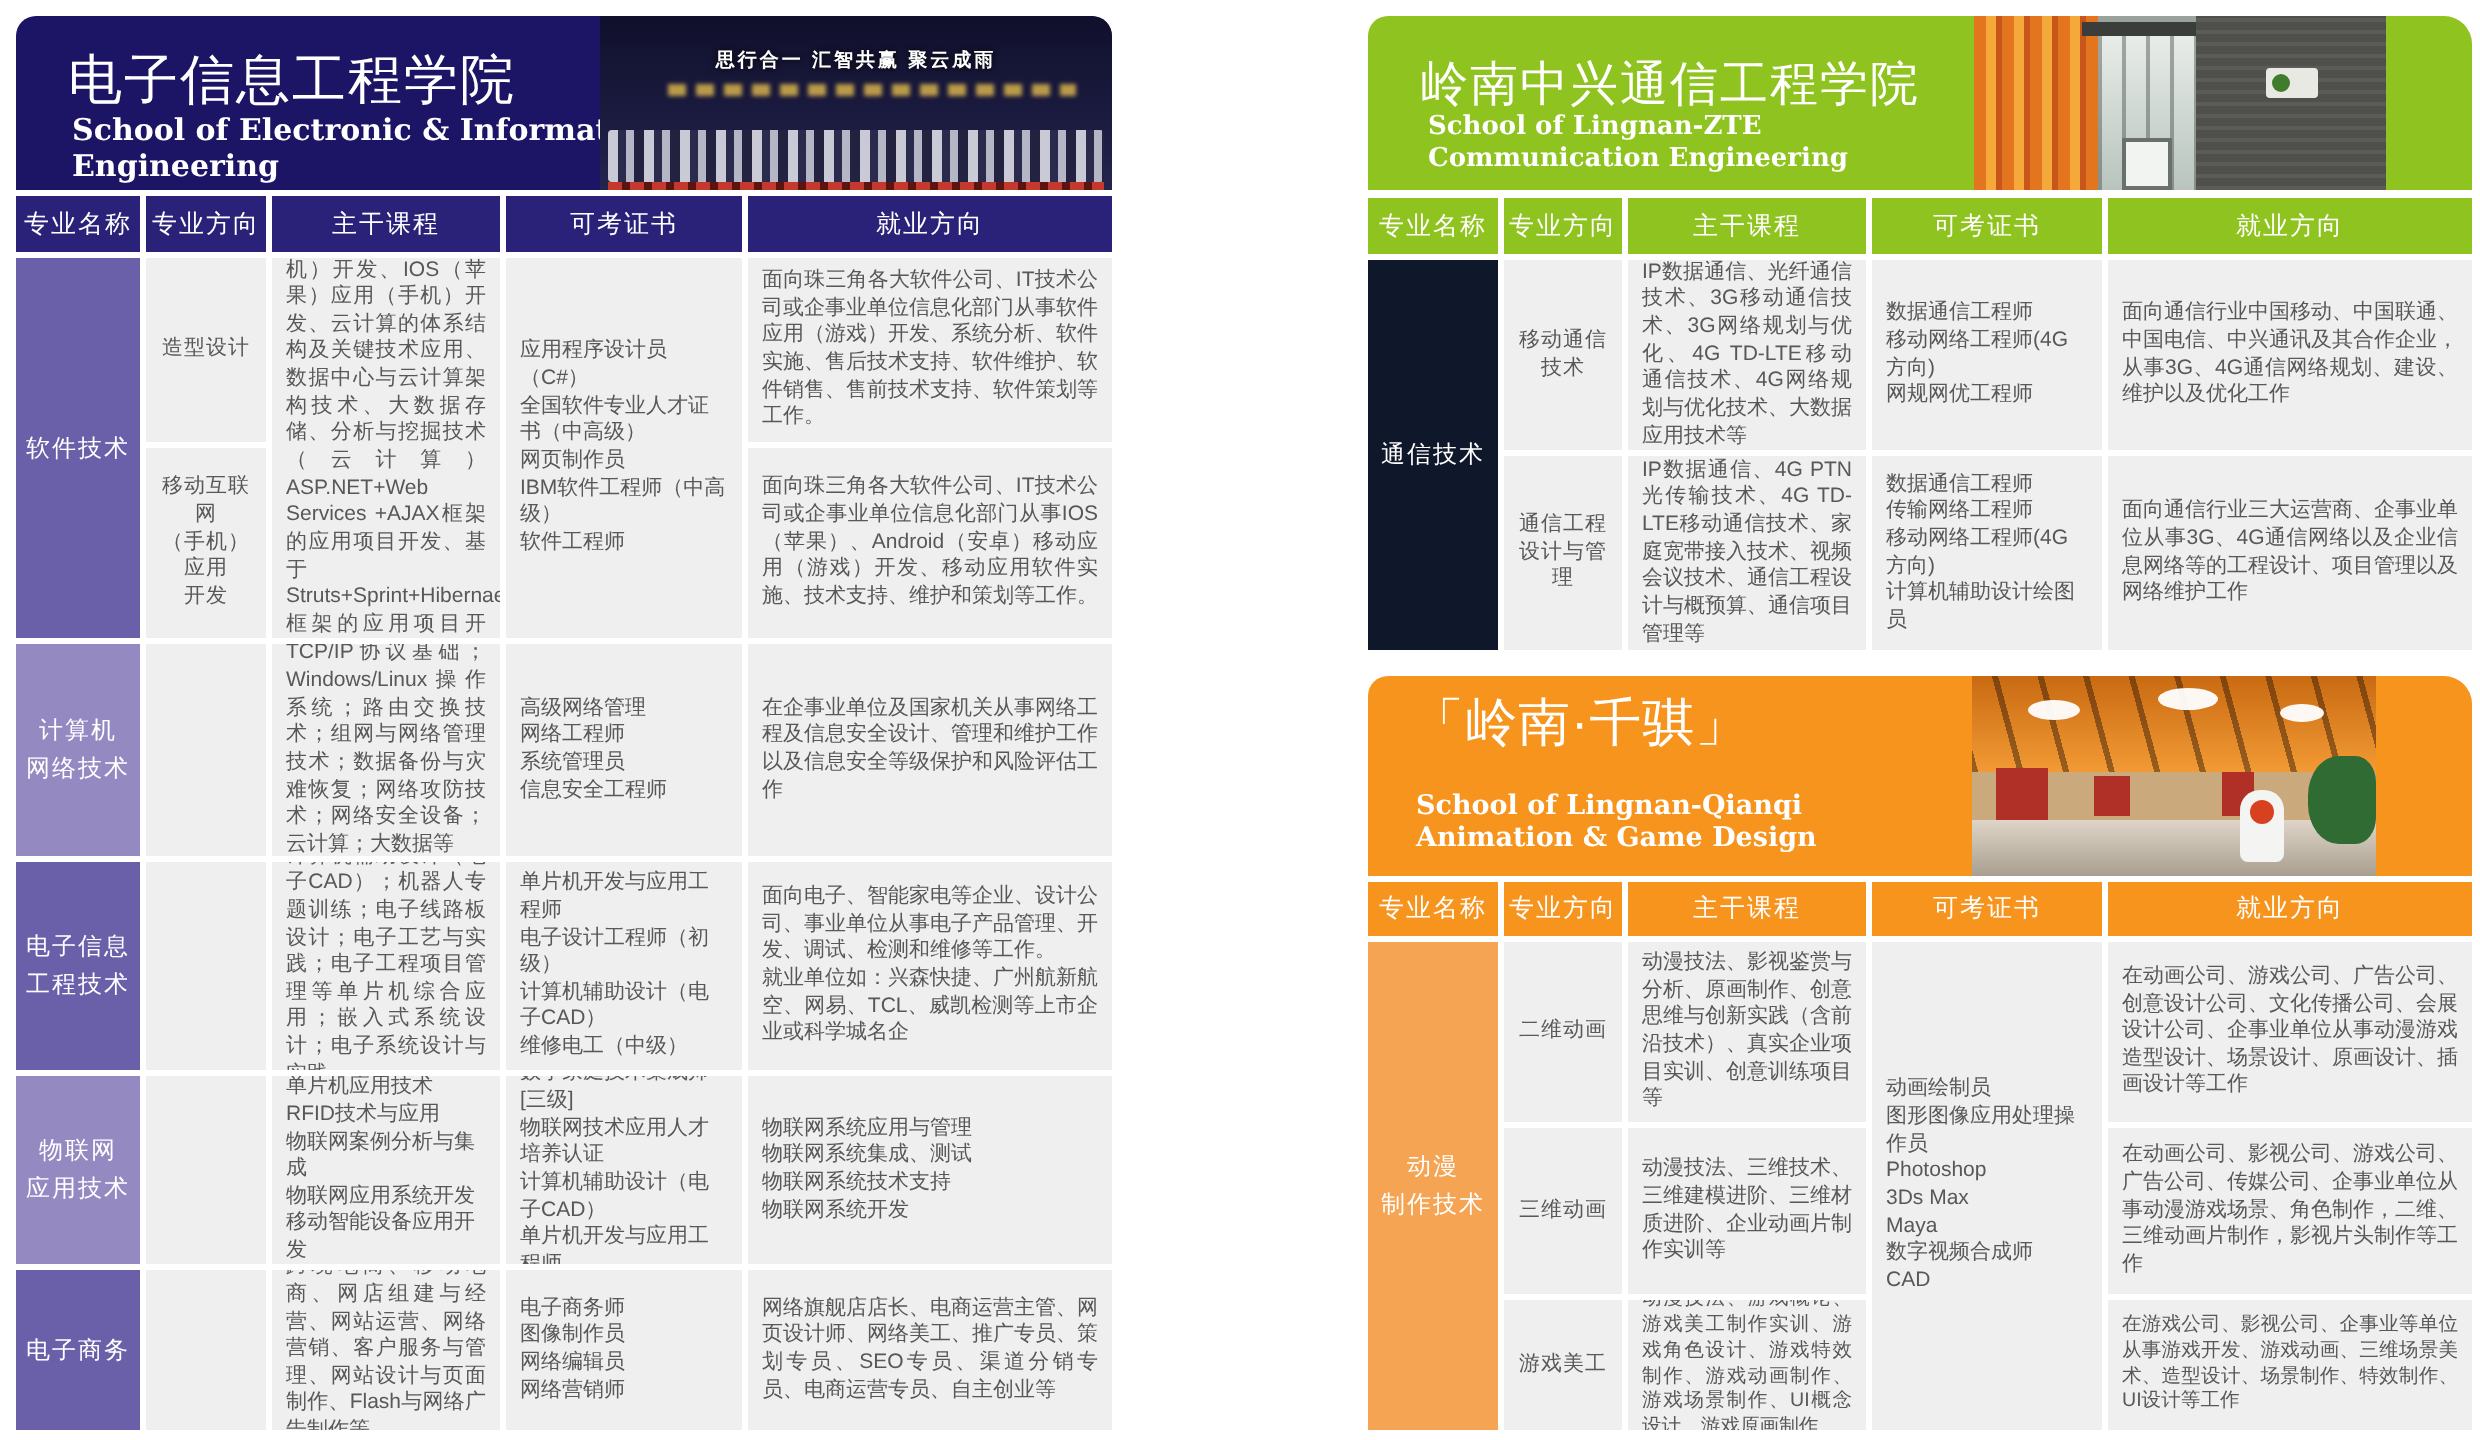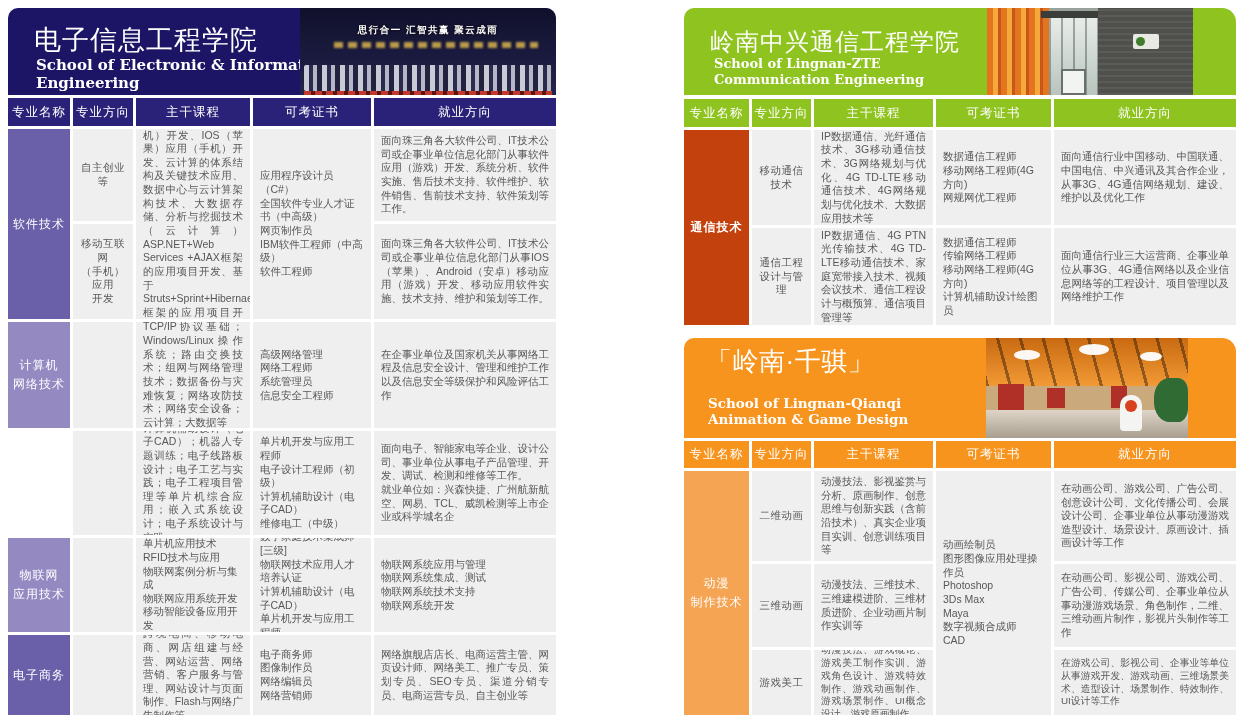--- a/index.html
+++ b/index.html
@@ -85,21 +85,21 @@
   .cell>div{width:100%;}
   .jus>div{text-align:justify;}
   .pre>div{white-space:pre-line;}
   .ctr{justify-content:center;} .ctr>div{text-align:center;}
   .sm{font-size:9.8px;line-height:1.32;}
 
   .major{color:#fff;font-size:12px;display:flex;align-items:center;justify-content:center;
          padding:4px;box-sizing:border-box;letter-spacing:1px;}
   .major>div{text-align:center;white-space:pre-line;line-height:1.55;}
   .mj-dark{background:#6a5fa9;} .mj-light{background:#948ac1;}
-  .mj-green{background:#c2410c;font-weight:bold;} .mj-orange{background:#f4a452;}
+  .mj-green{background:#0f172a;} .mj-orange{background:#f4a452;}
   .dir{letter-spacing:.5px;}
 </style>
 </head>
 <body>
 
 <div class="page">
 
   <div class="hdr" id="hdr-e">
     <div class="cn">电子信息工程学院</div>
     <div class="en">
@@ -118,21 +118,21 @@
     <div class="th th-e">专业名称</div>
     <div class="th th-e">专业方向</div>
     <div class="th th-e">主干课程</div>
     <div class="th th-e">可考证书</div>
     <div class="th th-e">就业方向</div>
 
     <div class="major mj-dark" style="grid-row:2/4;grid-column:1;">
       <div>软件技术</div>
       </div>
     <div class="cell ctr pre dir" style="grid-row:2;grid-column:2;">
-      <div>自主创业等</div>
+      <div>造型设计</div>
       </div>
     <div class="cell ctr pre dir" style="grid-row:3;grid-column:2;">
       <div>移动互联网
 （手机）应用
 开发</div>
       </div>
     <div class="cell jus" style="grid-row:2/4;grid-column:3;">
       <div>移动互联网Android（安卓）应用（手机）开发、IOS（苹果）应用（手机）开发、云计算的体系结构及关键技术应用、数据中心与云计算架构技术、大数据存储、分析与挖掘技术（云计算）ASP.NET+Web Services +AJAX框架的应用项目开发、基于Struts+Sprint+Hibernae框架的应用项目开发、软件工程、软件过程管理等</div>
       </div>
     <div class="cell pre" style="grid-row:2/4;grid-column:4;">
@@ -162,20 +162,24 @@
     <div class="cell pre" style="grid-row:4;grid-column:4;">
       <div>高级网络管理
 网络工程师
 系统管理员
 信息安全工程师</div>
       </div>
     <div class="cell jus" style="grid-row:4;grid-column:5;">
       <div>在企事业单位及国家机关从事网络工程及信息安全设计、管理和维护工作以及信息安全等级保护和风险评估工作</div>
       </div>
 
+    <div class="major mj-dark" style="grid-row:5;grid-column:1;">
+      <div>电子信息
+工程技术</div>
+      </div>
     <div class="cell" style="grid-row:5;grid-column:2;">
         <div></div>
       </div>
     <div class="cell jus" style="grid-row:5;grid-column:3;">
       <div>计算机辅助设计（电子CAD）；机器人专题训练；电子线路板设计；电子工艺与实践；电子工程项目管理等单片机综合应用；嵌入式系统设计；电子系统设计与实践</div>
       </div>
     <div class="cell pre" style="grid-row:5;grid-column:4;">
       <div>单片机开发与应用工程师
 电子设计工程师（初级）
 计算机辅助设计（电子CAD）

